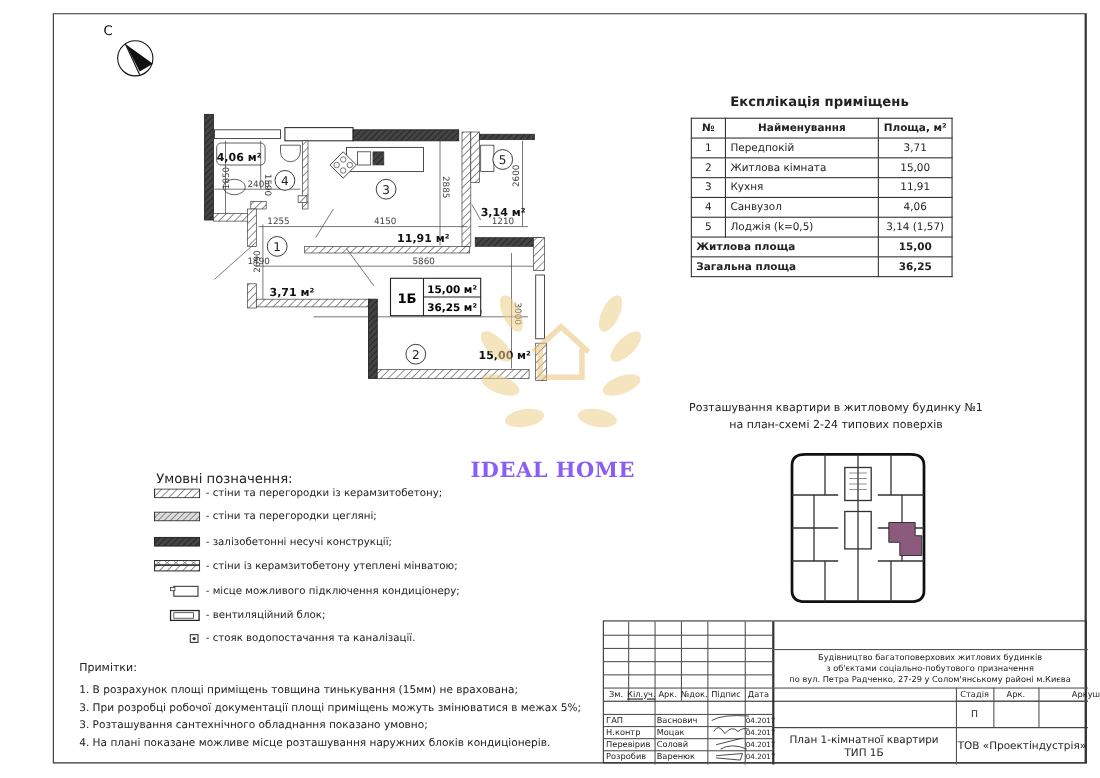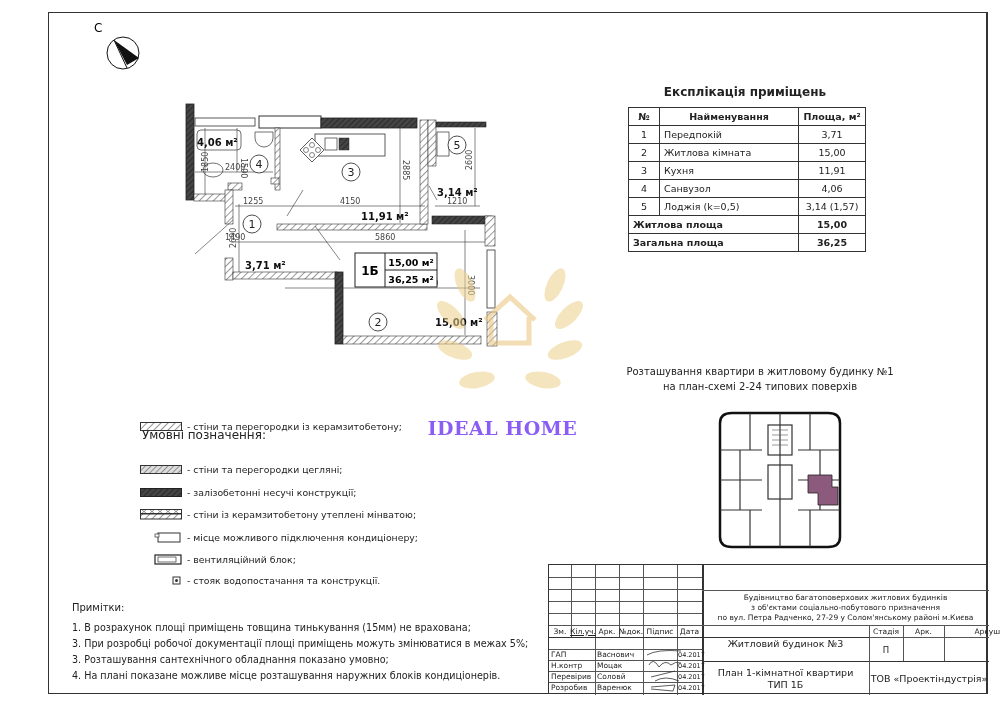--- a/index.html
+++ b/index.html
@@ -277,21 +277,21 @@
       <line x1="62" y1="25" x2="78" y2="25"></line>
         <line x1="62" y1="30" x2="78" y2="30"></line>
       <line x1="62" y1="35" x2="78" y2="35"></line>
         <line x1="62" y1="40" x2="78" y2="40"></line>
     </g>
     <polygon points="98,70 122,70 122,82 128,82 128,100 108,100 108,88 98,88" fill="#8c5a7c" stroke="#222" stroke-width="0.8"></polygon>
   </svg>
 </div>
 
 <div class="abs legend-title">Умовні позначення:</div>
-<div class="legend-row" style="top:419px;justify-content:space-between;">
+<div class="legend-row" style="top:441px;justify-content:space-between;">
   <span class="sw">
       <svg width="42" height="9">
         <rect x="0.5" y="0.5" width="41" height="8" fill="url(#hatch)" stroke="#333"></rect>
       </svg>
     </span>
   <span>- стіни та перегородки із керамзитобетону;</span>
 </div>
 <div class="legend-row" style="top:462px;">
   <span class="sw">
       <svg width="42" height="9">
@@ -336,21 +336,21 @@
     </span>
   <span>- вентиляційний блок;</span>
 </div>
 <div class="legend-row" style="top:573px;">
   <span class="sw">
       <svg width="10" height="9">
         <rect x="1" y="1" width="7" height="7" fill="#fff" stroke="#333"></rect>
         <circle cx="4.5" cy="4.5" r="1.5" fill="#333"></circle>
       </svg>
     </span>
-  <span>- стояк водопостачання та конструкції.</span>
+  <span>- стояк водопостачання та каналізації.</span>
 </div>
 
 <div class="abs notes-title">Примітки:</div>
 <div class="note" style="top:622px;">1. В розрахунок площі приміщень товщина тинькування (15мм) не врахована;</div>
 <div class="note" style="top:638px;">3. При розробці робочої документації площі приміщень можуть змінюватися в межах 5%;</div>
 <div class="note" style="top:654px;">3. Розташування сантехнічного обладнання показано умовно;</div>
 <div class="note" style="top:670px;">4. На плані показане можливе місце розташування наружних блоків кондиціонерів.</div>
 
 <div class="tb">
 
@@ -402,21 +402,20 @@
   <svg class="cell" style="left:96px;top:82px;" width="40" height="46">
     <path d="M2 8 Q12 2 36 4 M4 18 Q8 10 14 20 Q20 12 26 18 Q30 14 36 16 M6 30 L30 24 M10 34 Q20 28 34 34 M6 40 L30 38 L28 44 L6 42" stroke="#333" stroke-width="0.8" fill="none"></path>
   </svg>
 
   <div class="cell center" style="left:153px;top:26px;width:287px;height:34px;flex-direction:column;font-size:7.5px;line-height:10px;">
     <div>Будівництво багатоповерхових житлових будинків</div>
     <div>з об'єктами соціально-побутового призначення</div>
     <div>по вул. Петра Радченко, 27-29 у Солом'янському районі м.Києва</div>
   </div>
   <div class="ln" style="left:153px;top:60px;width:287px;height:1px;"></div>
-  <div class="cell center" style="left:153px;top:61px;width:167px;height:35px;font-size:9.5px;">Житловий будинок №3</div>
   <div class="cell center" style="left:320px;top:60px;width:34px;height:12px;">Стадія</div>
   <div class="cell center" style="left:354px;top:60px;width:41px;height:12px;">Арк.</div>
   <div class="cell center" style="left:395px;top:60px;width:45px;height:12px;margin-left:24px;">Аркушів</div>
   <div class="cell center" style="left:320px;top:73px;width:34px;height:23px;font-size:8.5px;">П</div>
   <div class="cell center" style="left:153px;top:97px;width:167px;height:33px;flex-direction:column;font-size:9.5px;line-height:12px;">
     <div>План 1-кімнатної квартири</div>
     <div>ТИП 1Б</div>
   </div>
   <div class="cell center" style="left:320px;top:97px;width:120px;height:33px;font-size:9.5px;">ТОВ «Проектіндустрія»</div>
 </div>

